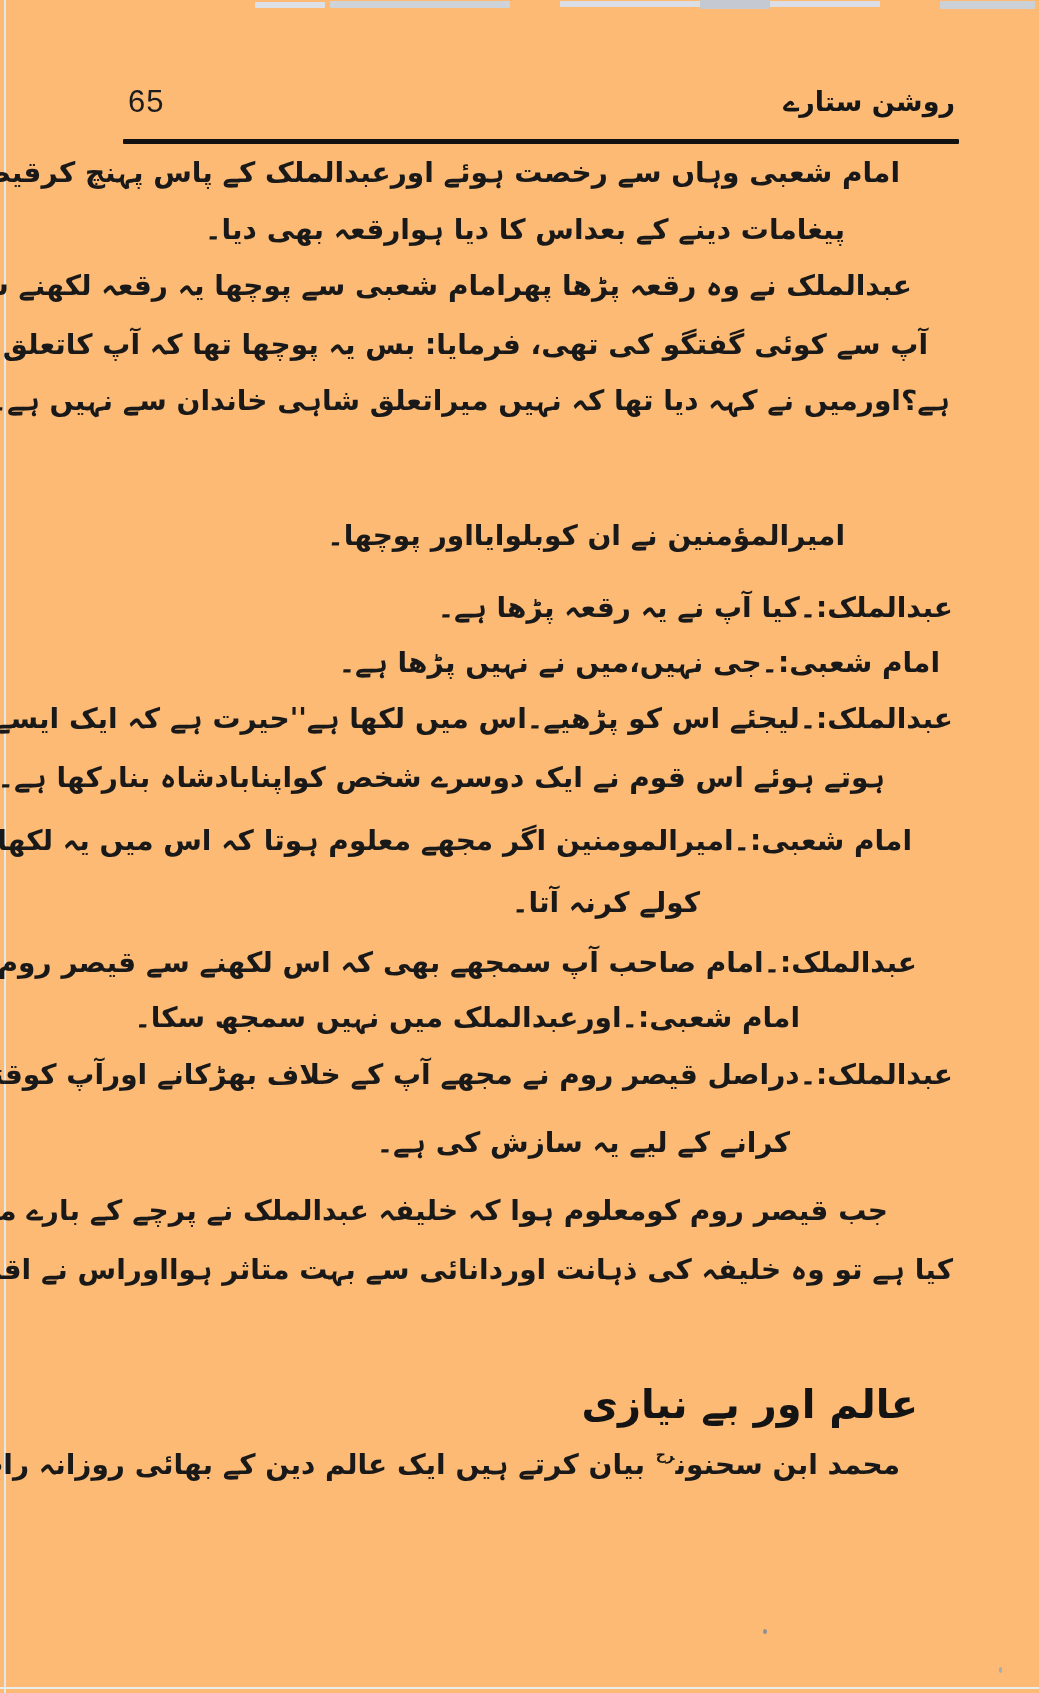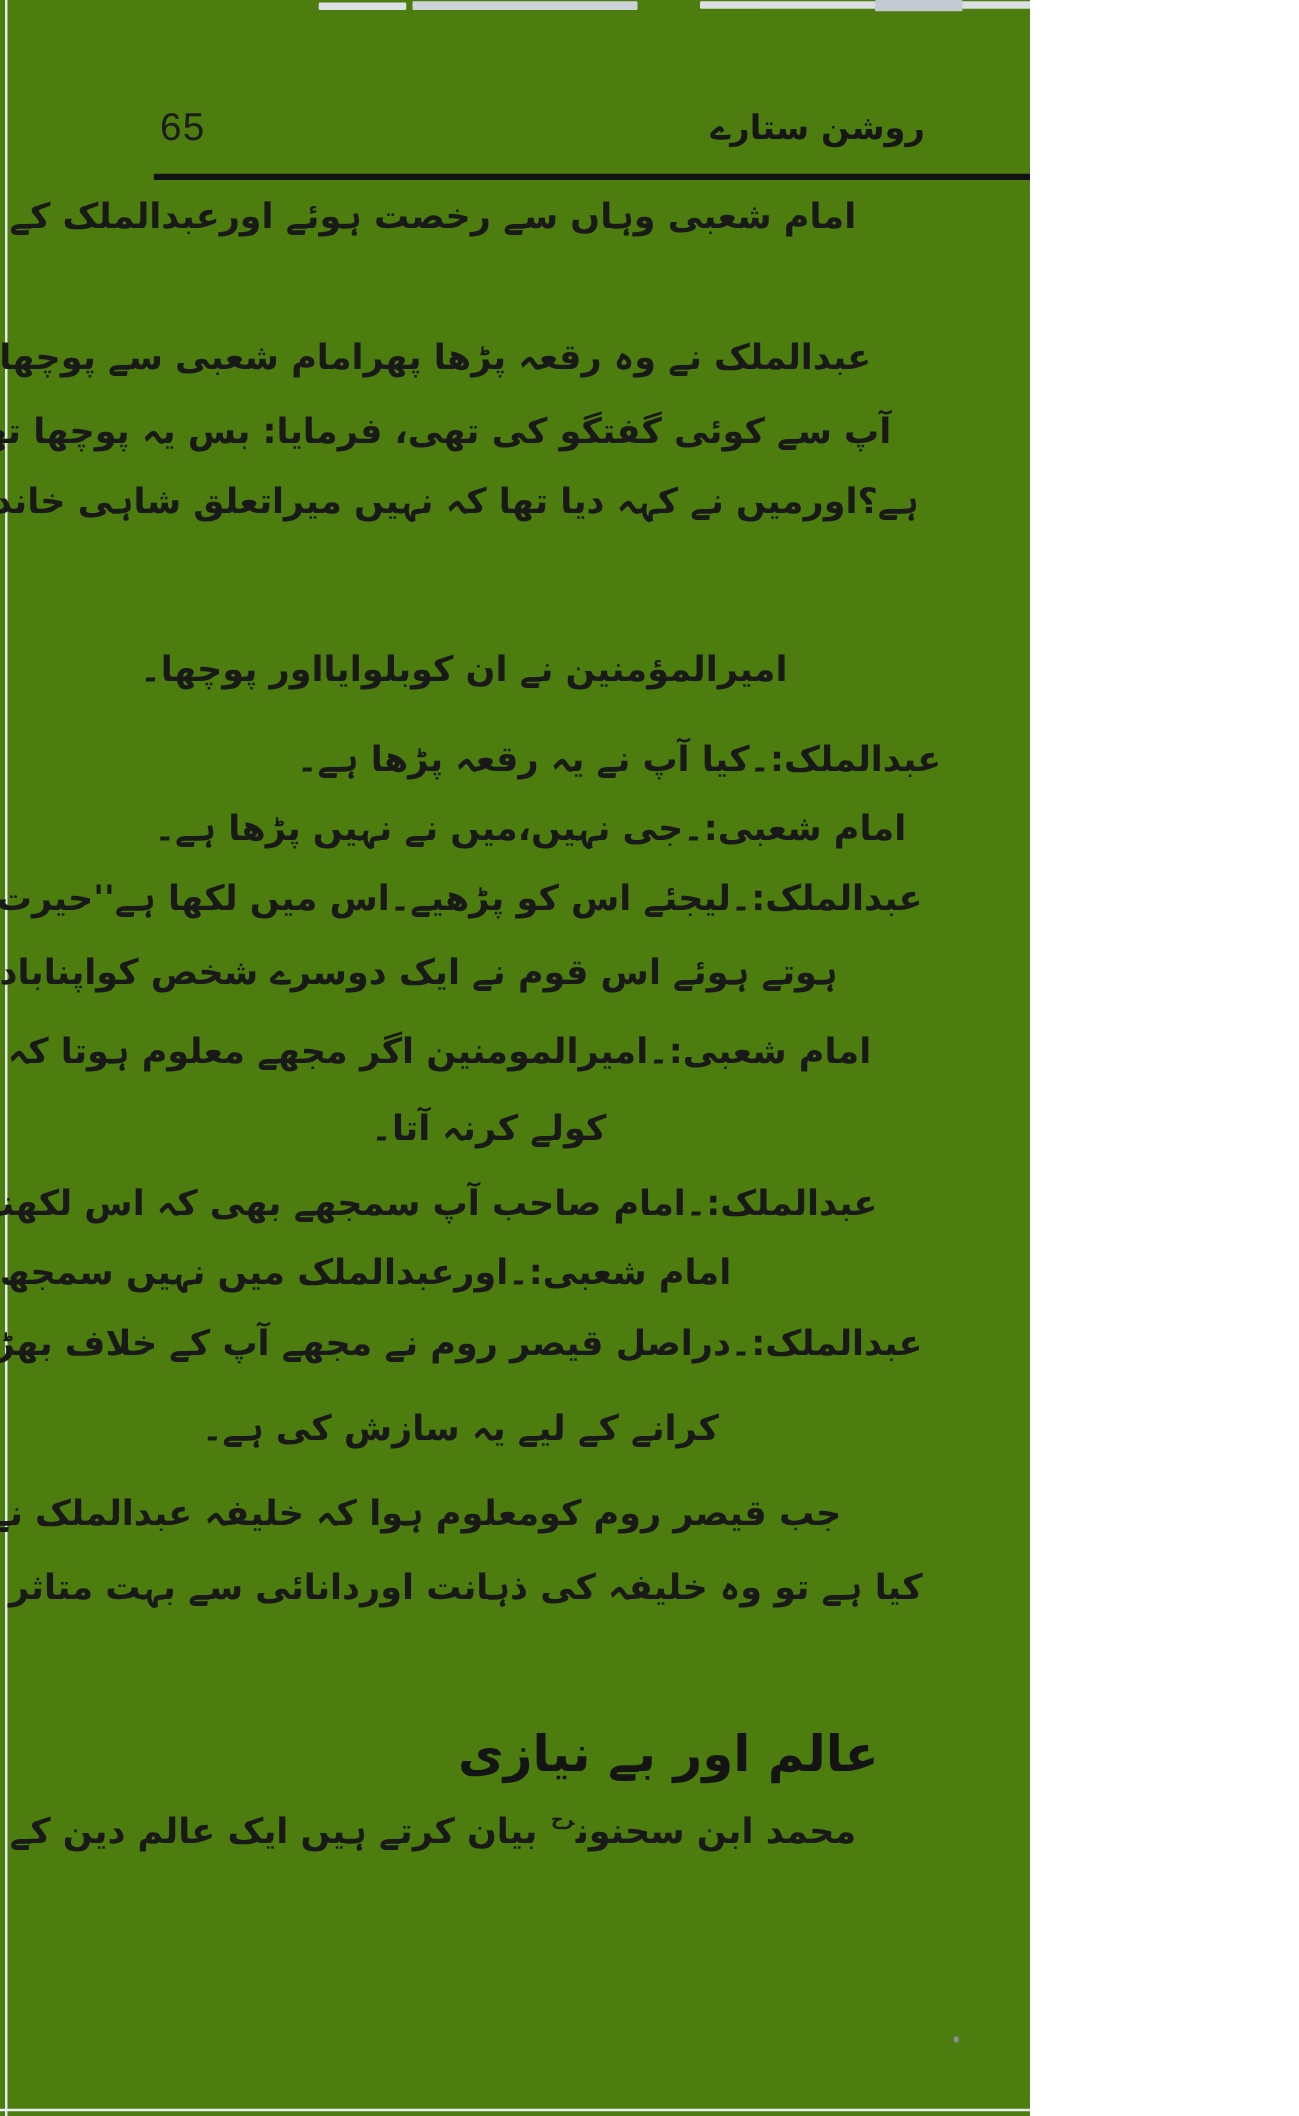--- a/index.html
+++ b/index.html
@@ -1,19 +1,19 @@
 <!DOCTYPE html>
 <html lang="ur"><head>
 <meta charset="utf-8">
 <style>
   html,body{margin:0;padding:0;background:#ffffff;}
   .page{
     position:relative;
-    width:824px;height:1693px;
-    background:#4d7c0f;
+    width:1039px;height:1693px;
+    background:#fdba74;
     overflow:hidden;
     font-family:"DejaVu Sans",sans-serif;
   }
   
   .edge-left{position:absolute;left:4px;top:0;width:2px;height:1693px;background:#e2e9ec;}
   .edge-bottom{position:absolute;left:0;top:1687px;width:1039px;height:2px;background:#e8edf0;}
   .artifact{position:absolute;border-radius:1px;}
   .speck{position:absolute;border-radius:50%;}
 
   
@@ -65,25 +65,26 @@
   <div class="artifact" style="left:700px;top:0;width:70px;height:9px;background:#c4c9d2;"></div>
   <div class="artifact" style="left:940px;top:1px;width:95px;height:8px;background:#ccd1d8;"></div>
   <div class="speck" style="left:763px;top:1629px;width:4px;height:5px;background:#8b8f96;"></div>
   <div class="speck" style="left:999px;top:1667px;width:3px;height:6px;background:#a7abb2;"></div>
 
   <div class="page-number">65</div>
   <div class="header-title">روشن ستارے</div>
   <div class="header-rule"></div>
 
   <div class="tline" style="top:150px;right:139px;">امام شعبی وہاں سے رخصت ہوئے اورعبدالملک کے پاس پہنچ کرقیصرروم کے</div>
+  <div class="tline" style="top:207px;right:194px;">پیغامات دینے کے بعداس کا دیا ہوارقعہ بھی دیا۔</div>
   <div class="tline" style="top:263px;right:127px;">عبدالملک نے وہ رقعہ پڑھا پھرامام شعبی سے پوچھا یہ رقعہ لکھنے سے پہلے قیصرروم نے</div>
   <div class="tline" style="top:322px;right:111px;">آپ سے کوئی گفتگو کی تھی، فرمایا: بس یہ پوچھا تھا کہ آپ کاتعلق شاہی خاندان سے</div>
   <div class="tline" style="top:378px;right:89px;">ہے؟اورمیں نے کہہ دیا تھا کہ نہیں میراتعلق شاہی خاندان سے نہیں ہے۔ یہ کہہ کرامام</div>
   <div class="tline" style="top:513px;right:194px;">امیرالمؤمنین نے ان کوبلوایااور پوچھا۔</div>
-  <div class="tline" style="top:585px;right:71px;text-align:right;">عبدالملک:۔کیا آپ نے یہ رقعہ پڑھا ہے۔</div>
+  <div class="tline" style="top:585px;right:86px;text-align:right;">عبدالملک:۔کیا آپ نے یہ رقعہ پڑھا ہے۔</div>
   <div class="tline" style="top:640px;right:99px;">امام شعبی:۔جی نہیں،میں نے نہیں پڑھا ہے۔</div>
   <div class="tline" style="top:696px;right:86px;">عبدالملک:۔لیجئے اس کو پڑھیے۔اس میں لکھا ہے''حیرت ہے کہ ایک ایسے شخص کے</div>
   <div class="tline" style="top:755px;right:154px;">ہوتے ہوئے اس قوم نے ایک دوسرے شخص کواپنابادشاہ بنارکھا ہے۔''</div>
   <div class="tline" style="top:818px;right:127px;">امام شعبی:۔امیرالمومنین اگر مجھے معلوم ہوتا کہ اس میں یہ لکھا ہے تو میں ہرگزاس رقعہ</div>
   <div class="tline" style="top:880px;right:339px;">کولے کرنہ آتا۔</div>
   <div class="tline" style="top:940px;right:122px;">عبدالملک:۔امام صاحب آپ سمجھے بھی کہ اس لکھنے سے قیصر روم کامقصد کیا ہے۔</div>
   <div class="tline" style="top:995px;right:239px;">امام شعبی:۔اورعبدالملک میں نہیں سمجھ سکا۔</div>
   <div class="tline" style="top:1052px;right:86px;">عبدالملک:۔دراصل قیصر روم نے مجھے آپ کے خلاف بھڑکانے اورآپ کوقتل</div>
   <div class="tline" style="top:1120px;right:249px;">کرانے کے لیے یہ سازش کی ہے۔</div>
   <div class="tline" style="top:1188px;right:151px;">جب قیصر روم کومعلوم ہوا کہ خلیفہ عبدالملک نے پرچے کے بارے میں یہ اظہار خیال</div>

